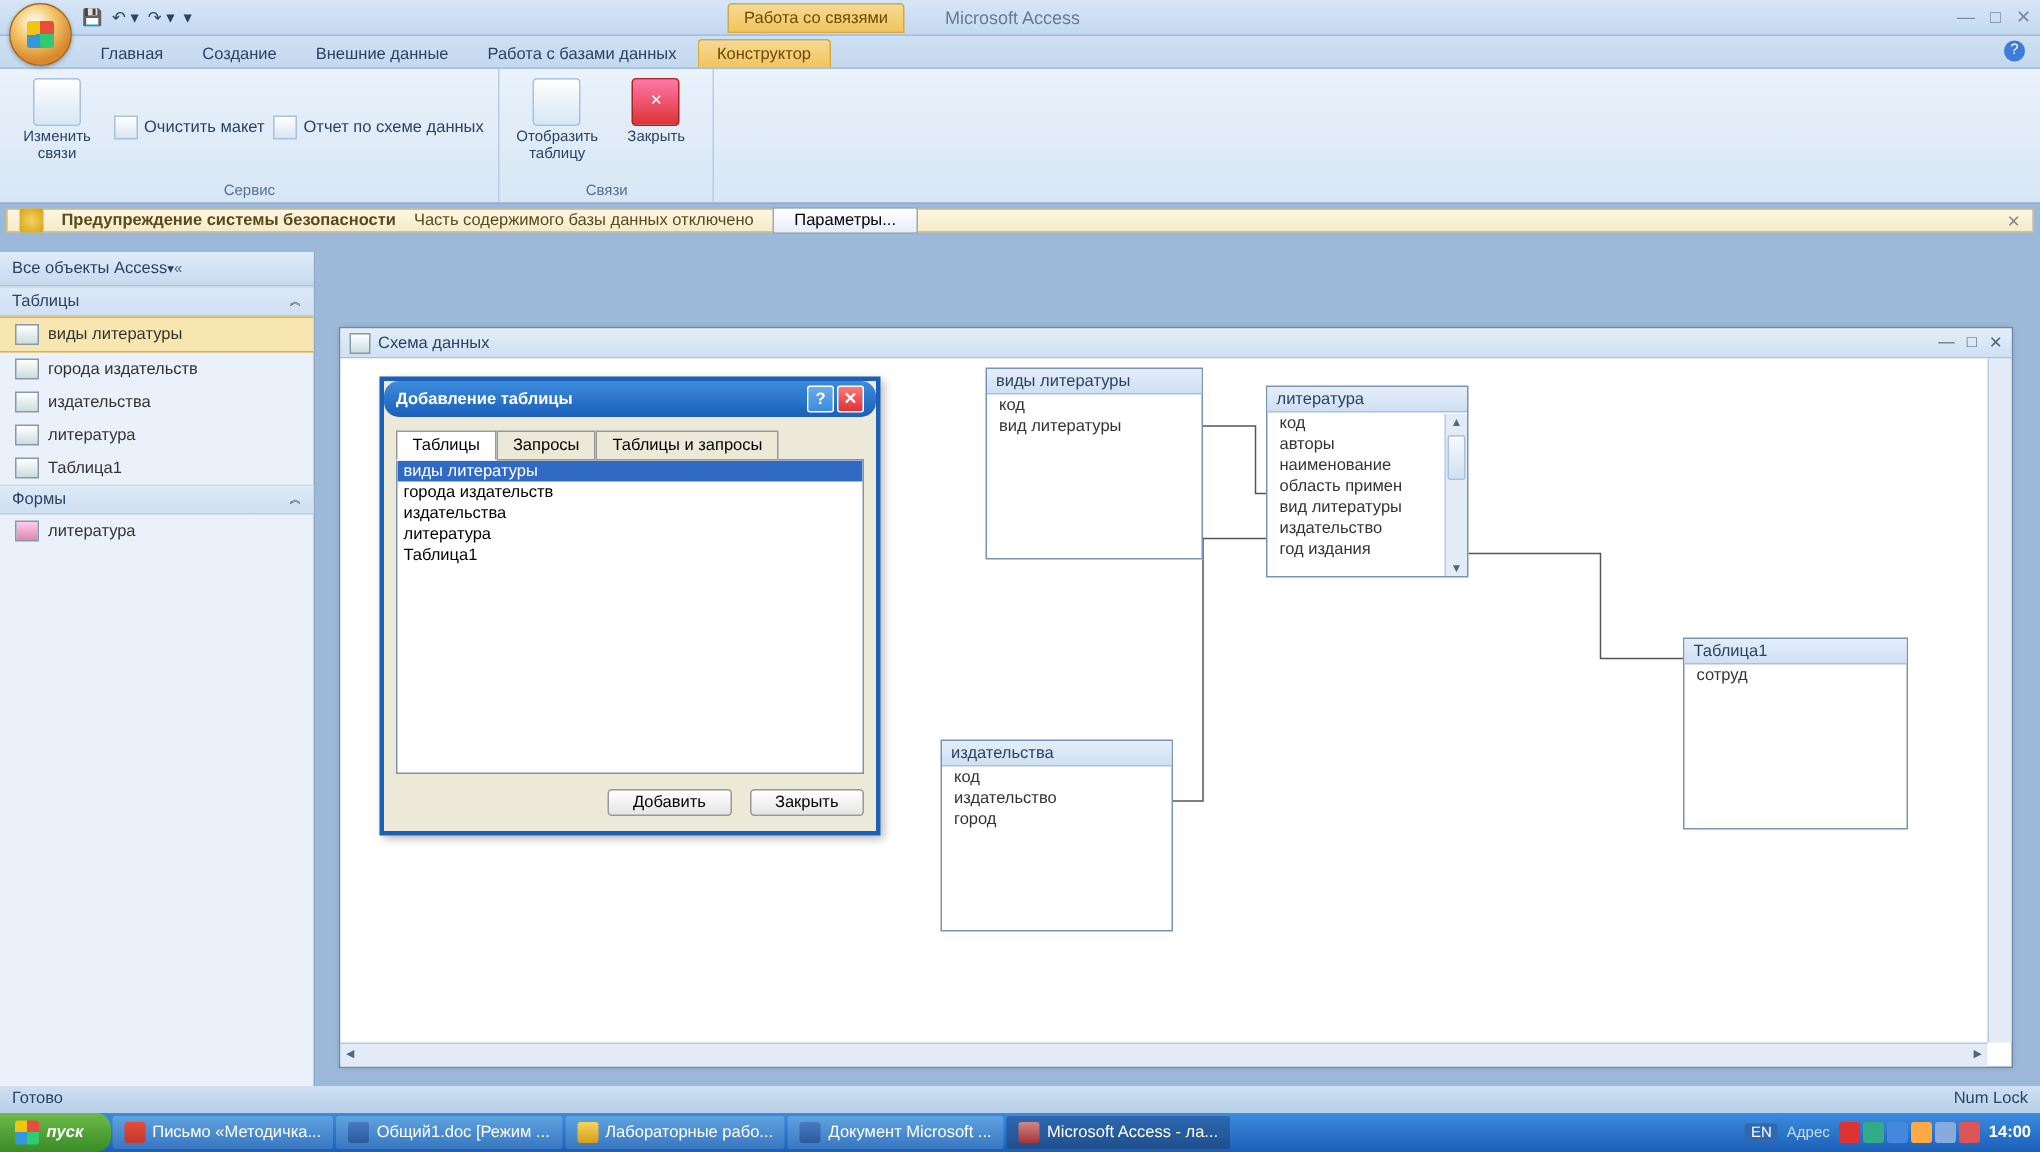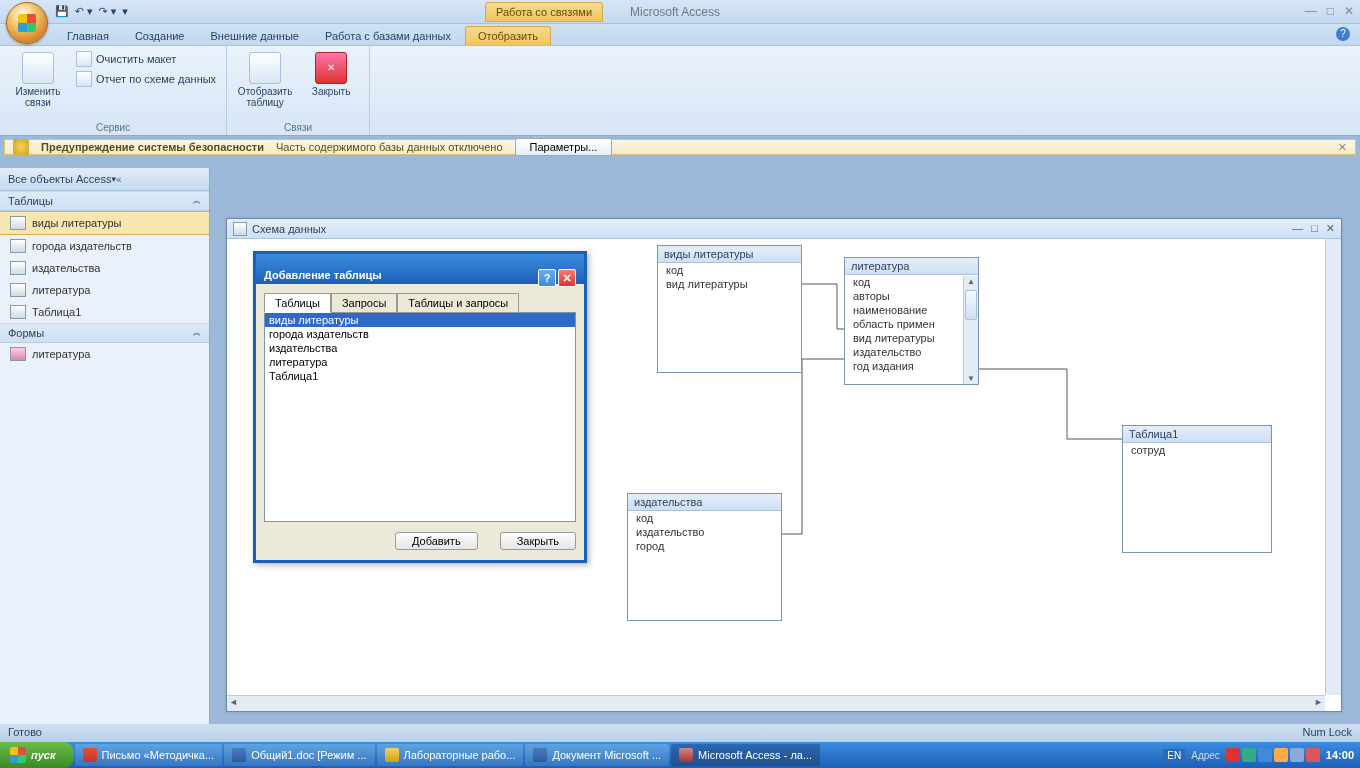--- a/index.html
+++ b/index.html
@@ -21,21 +21,21 @@
 .ribtabs .tab.active { background: linear-gradient(#f6d992,#f0c55f); border: 1px solid #d4a842; border-bottom: none; color: #6b4a00; }
 .help-ic { position: absolute; right: 10px; top: 3px; width: 14px; height: 14px; border-radius: 50%; background: #3b7dd8; color: #fff; font-size: 10px; text-align: center; line-height: 14px; }
 
 
 .ribbon { height: 90px; background: linear-gradient(#eaf2fb,#d7e6f5); border-bottom: 1px solid #8faacb; display: flex; }
 .rgroup { border-right: 1px solid #b8cde5; padding: 4px 8px 0 8px; display: flex; flex-direction: column; }
 .rgroup .body { flex: 1; display: flex; gap: 6px; }
 .rgroup .label { text-align: center; font-size: 10px; color: #5a718c; padding: 2px 0; }
 .bigbtn { width: 60px; text-align: center; font-size: 10px; color: #2a4365; cursor: pointer; }
 .bigbtn .ic { width: 32px; height: 32px; margin: 2px auto; background: linear-gradient(#fff,#d7e6f5); border: 1px solid #a9c1dd; border-radius: 3px; position: relative; }
-.smallbtns { display: flex; flex-direction: column; gap: 2px; }
+.smallbtns { display: flex; flex-direction: row; gap: 2px; }
 .smallbtn { font-size: 11px; color: #2a4365; display: flex; align-items: center; gap: 4px; cursor: pointer; padding: 1px 2px; }
 .smallbtn .ic { width: 16px; height: 16px; background: linear-gradient(#fff,#d7e6f5); border: 1px solid #a9c1dd; }
 .closebtn .ic { background: linear-gradient(#f7a,#d33); border-color: #a22; }
 
 
 .secbar { height: 16px; background: linear-gradient(#fdf6e3,#f6ebc8); border: 1px solid #d8c37a; margin: 3px 4px; display: flex; align-items: center; font-size: 11px; color: #5a4a1a; gap: 12px; padding: 0 8px; }
 .secbar .shield { width: 16px; height: 16px; background: radial-gradient(#f4d35e,#d4a017); border-radius: 2px; }
 .secbar button { font-size: 11px; padding: 2px 14px; background: linear-gradient(#fff,#e5edf7); border: 1px solid #9ab; border-radius: 2px; }
 .secbar .xc { margin-left: auto; color: #888; cursor: pointer; }
 
@@ -70,32 +70,32 @@
 .relbox .fld { padding: 1px 8px; color: #333; }
 .relbox .sb { position:absolute; right:0; top:18px; bottom:0; width:15px; background:#e3ecf6; border-left:1px solid #b8cde5; }
 .relbox .sb::before{content:"▲";position:absolute;top:1px;left:3px;font-size:8px;color:#567;}
 .relbox .sb::after{content:"▼";position:absolute;bottom:1px;left:3px;font-size:8px;color:#567;}
 .relbox .sb .th{position:absolute;top:14px;left:1px;right:1px;height:30px;background:linear-gradient(#f6f9fc,#cfe0f2);border:1px solid #a9c1dd;border-radius:2px;}
 
 svg.lines { position: absolute; top: 0; left: 0; width: 100%; height: 100%; pointer-events: none; }
 
 
 .dialog { position: absolute; width: 334px; border: 3px solid #1b5fb8; background: #ece9d8; box-shadow: 2px 2px 6px rgba(0,0,0,.3); font-size: 11px; }
-.dialog .ttl { height: 24px; background: linear-gradient(#3c8cde,#1b5fb8); color: #fff; font-weight: bold; padding: 15px 8px; display: flex; align-items: flex-start; }
+.dialog .ttl { height: 24px; background: linear-gradient(#3c8cde,#1b5fb8); color: #fff; font-weight: bold; padding: 4px 8px; display: flex; align-items: center; border-radius: 10px; }
 .dialog .ttl .btns { margin-left: auto; display: flex; gap: 2px; }
 .dialog .ttl .btns span { width: 18px; height: 18px; text-align: center; line-height: 16px; border: 1px solid #fff; border-radius: 2px; font-size: 11px; }
 .dialog .ttl .btns .hlp { background: linear-gradient(#6aace8,#3c8cde); }
 .dialog .ttl .btns .cls { background: linear-gradient(#f77,#d33); }
 .dialog .tabs { display: flex; padding: 8px 8px 0 8px; gap: 0; }
 .dialog .tabs .t { padding: 3px 10px; border: 1px solid #999; background: #ece9d8; font-size: 11px; position: relative; top: 1px; }
 .dialog .tabs .t.act { background: #fff; border-bottom: 1px solid #fff; z-index: 2; }
 .dialog .list { margin: 0 8px; background: #fff; border: 1px solid #7a94b4; height: 210px; overflow: auto; }
 .dialog .list .li { padding: 1px 4px; }
 .dialog .list .li.sel { background: #316ac5; color: #fff; }
-.dialog .btnrow { display: flex; justify-content: flex-end; gap: 22px; padding: 10px 8px; }
+.dialog .btnrow { display: flex; justify-content: flex-end; gap: 12px; padding: 10px 8px; }
 .dialog .btnrow button { padding: 2px 16px; font-size: 11px; background: linear-gradient(#fff,#e5e5e5); border: 1px solid #999; border-radius: 3px; }
 
 
 .status { position: absolute; bottom: 26px; left: 0; right: 0; height: 18px; background: linear-gradient(#cfe0f2,#b7cfe8); font-size: 11px; color: #2a4365; padding: 2px 8px; display: flex; }
 .status .r { margin-left: auto; }
 
 
 .taskbar { position: absolute; bottom: 0; left: 0; right: 0; height: 26px; background: linear-gradient(#3c8cde,#1b5fb8); display: flex; align-items: center; font-size: 11px; }
 .start { height: 26px; padding: 0 18px 0 10px; background: linear-gradient(#6cbb4a,#3a8a28); color: #fff; font-weight: bold; font-style: italic; display: flex; align-items: center; border-radius: 0 10px 10px 0; gap: 5px; }
 .start::before { content:""; width:16px; height:16px; background: conic-gradient(#e74c3c 0 25%,#2ecc71 0 50%,#3498db 0 75%,#f1c40f 0 100%); border-radius:2px; }
@@ -129,21 +129,21 @@
     <span>□</span>
     <span>✕</span>
   </div>
 </div>
 
 <div class="ribtabs">
   <div class="tab">Главная</div>
   <div class="tab">Создание</div>
   <div class="tab">Внешние данные</div>
   <div class="tab">Работа с базами данных</div>
-  <div class="tab active">Отобразить</div>
+  <div class="tab active">Конструктор</div>
   <div class="help-ic">?</div>
 </div>
 
 <div class="ribbon">
   <div class="rgroup">
     <div class="body">
       <div class="bigbtn">
         <div class="ic"></div>
         <div>Изменить связи</div>
       </div>

